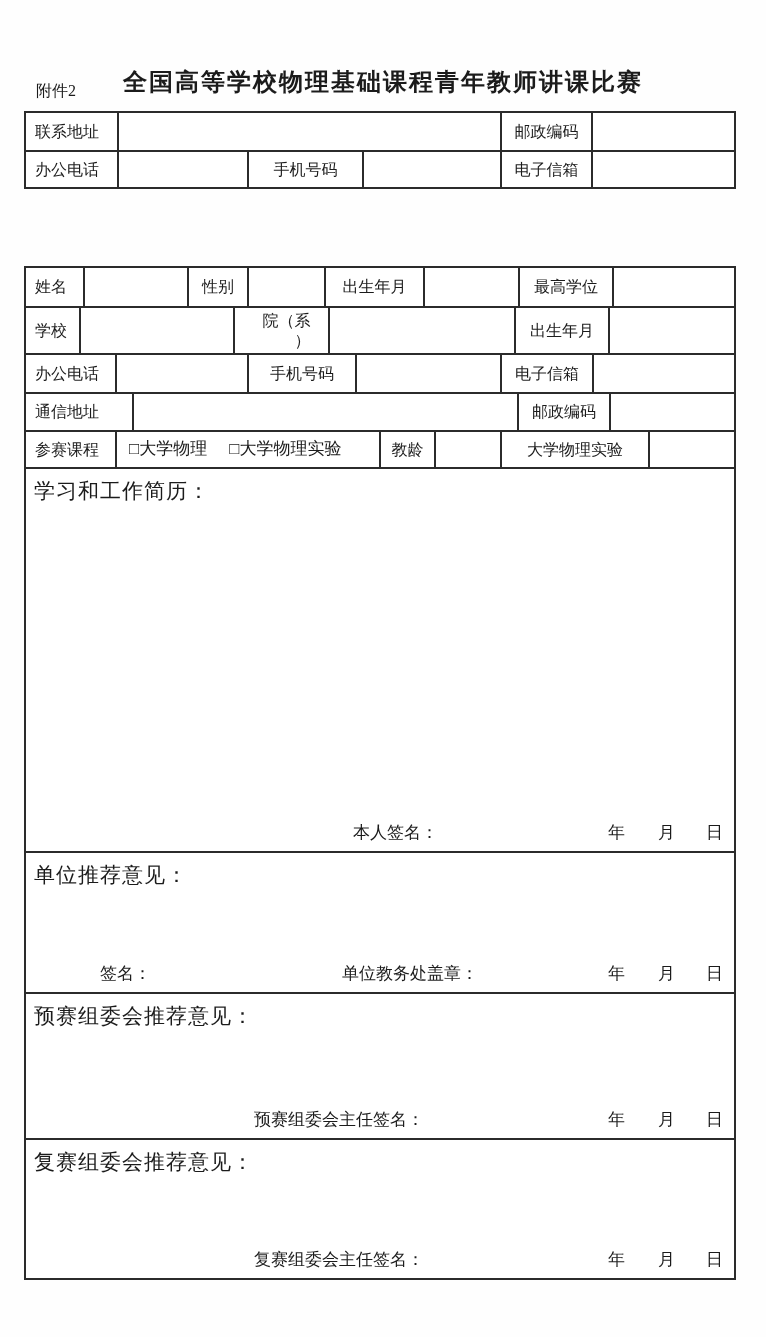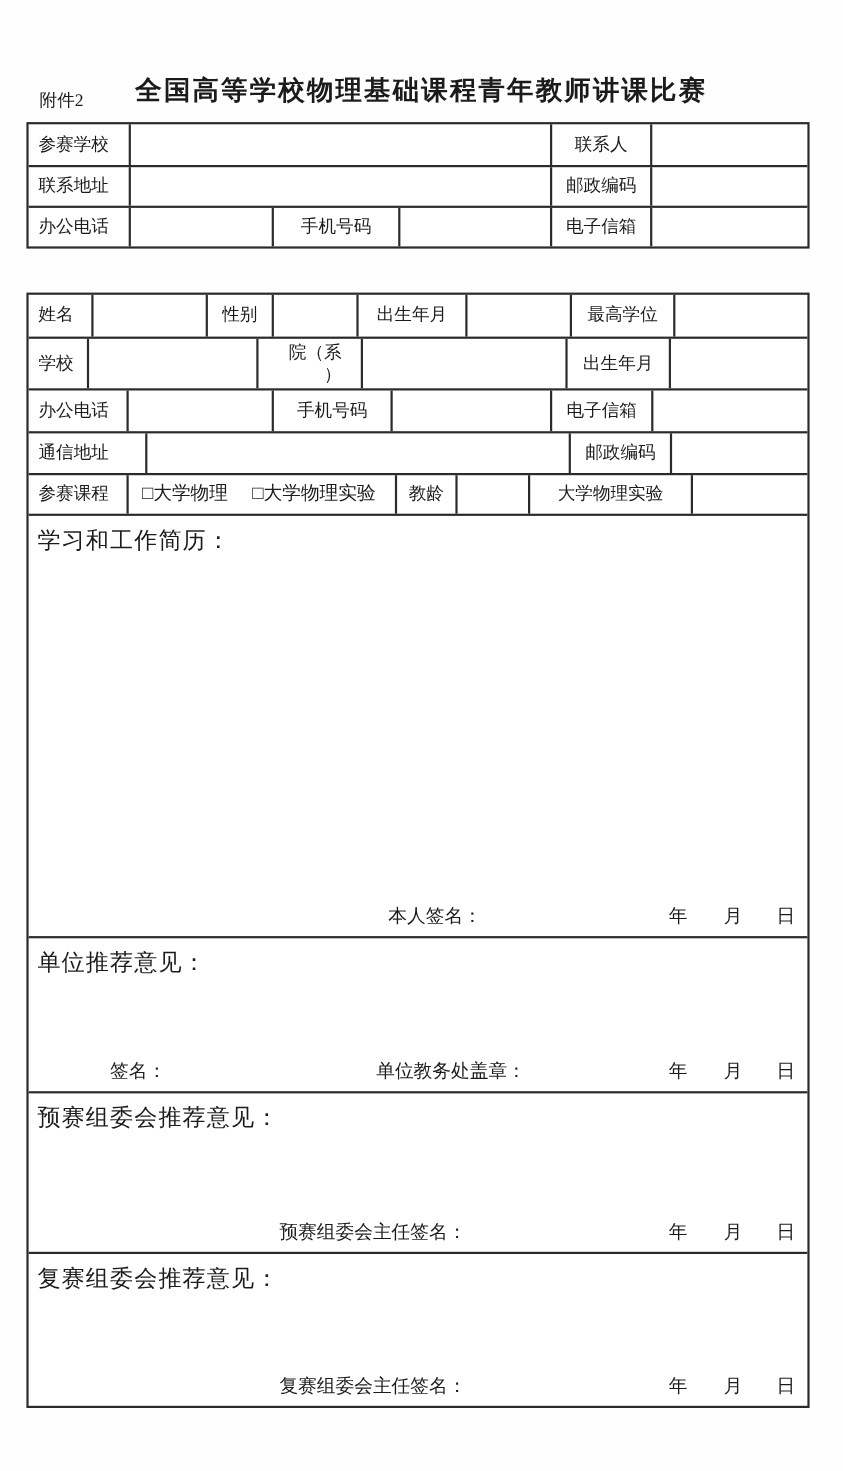--- a/index.html
+++ b/index.html
@@ -55,26 +55,20 @@
   .fl { position:absolute; bottom:7px; font-size:17px; white-space:nowrap; }
 </style>
 </head>
 <body>
 
 <div class="attach">附件2</div>
 <div class="doc-title">全国高等学校物理基础课程青年教师讲课比赛</div>
 
 <div class="tbl" id="tbl1">
   <div class="row" style="height:37px">
-    <div class="cell left" style="width:91px">参赛学校</div>
-    <div class="cell" style="width:383px"></div>
-    <div class="cell center" style="width:91px">联系人</div>
-    <div class="cell fill"></div>
-  </div>
-  <div class="row" style="height:37px">
     <div class="cell left" style="width:91px">联系地址</div>
     <div class="cell" style="width:383px"></div>
     <div class="cell center" style="width:91px">邮政编码</div>
     <div class="cell fill"></div>
   </div>
   <div class="row" style="height:37px">
     <div class="cell left" style="width:91px">办公电话</div>
     <div class="cell" style="width:130px"></div>
     <div class="cell center" style="width:115px">手机号码</div>
     <div class="cell" style="width:138px"></div>
@@ -113,21 +107,21 @@
     <div class="cell fill"></div>
   </div>
   <div class="row" style="height:38px">
     <div class="cell left" style="width:106px">通信地址</div>
     <div class="cell" style="width:385px"></div>
     <div class="cell center" style="width:92px">邮政编码</div>
     <div class="cell fill"></div>
   </div>
   <div class="row" style="height:37px">
     <div class="cell left" style="width:89px">参赛课程</div>
-    <div class="cell options" style="width:244px">
+    <div class="cell options" style="width:264px">
       <span class="opt"><span>□</span><span>大学物理</span></span>
       <span class="opt"><span>□</span><span>大学物理实验</span></span>
     </div>
     <div class="cell center" style="width:55px">教龄</div>
     <div class="cell" style="width:66px"></div>
     <div class="cell center" style="width:148px">大学物理实验</div>
     <div class="cell fill"></div>
   </div>
 
   <div class="row bigrow" style="height:384px">

